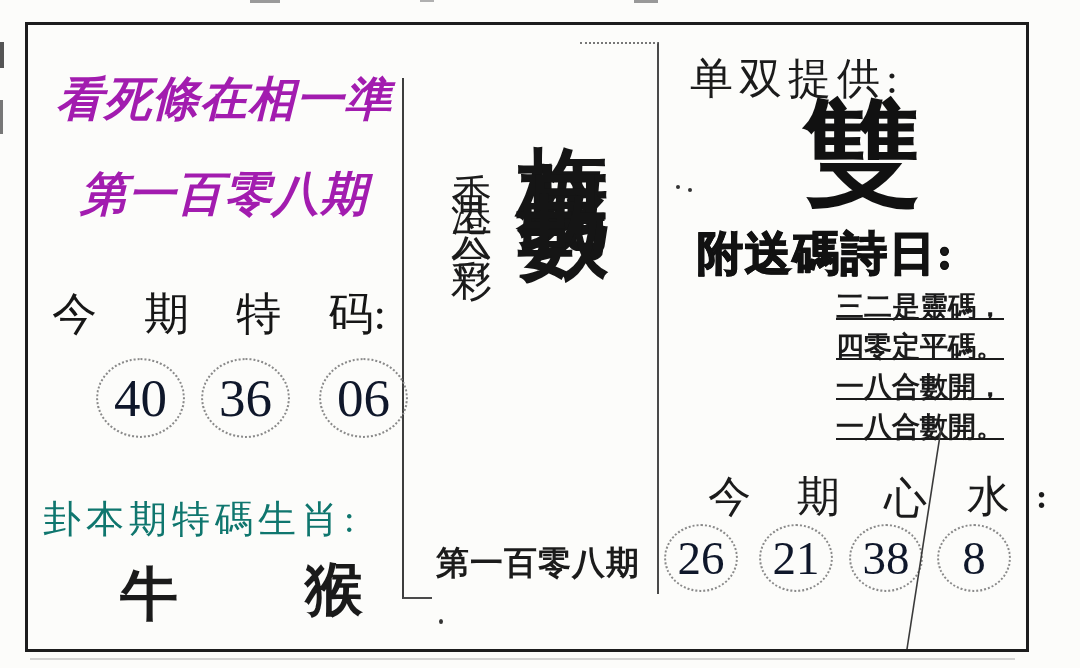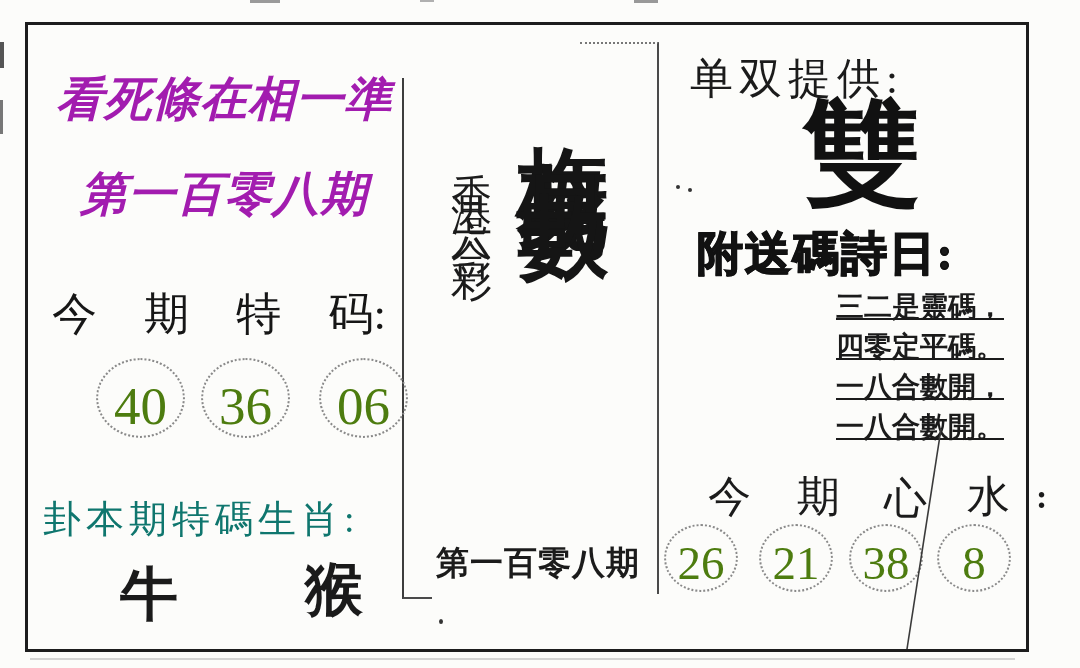--- a/index.html
+++ b/index.html
@@ -28,22 +28,22 @@
   .slogan{
     left:40px;width:368px;font-size:47px;font-weight:bold;
     letter-spacing:1px;text-align:center;white-space:nowrap;color:#a21caf;font-style:italic;
   }
   .label-row{
     left:52px;top:284px;width:334px;display:flex;justify-content:space-between;
     font-size:45px;color:#161616;
   }
   .circle{
     border:2px dotted #8a8a8a;border-radius:50%;
-    display:flex;align-items:flex-end;justify-content:center;
-    color:#4d7c0f;
+    display:flex;align-items:center;justify-content:center;
+    color:#0f172a;
   }
   .circle.big{width:85px;height:76px;top:358px;font-size:53px;}
   .circle.small{width:70px;height:64px;top:524px;font-size:47px;}
   .zodiac-label{
     left:43px;top:494px;font-size:38px;letter-spacing:5px;white-space:nowrap;color:#0f766e;
   }
   .zodiac{font-size:58px;font-weight:600;color:#1a1a1a;}
   .vert{writing-mode:vertical-rl;text-orientation:upright;white-space:nowrap;}
   .brand-vert{left:445px;top:140px;font-size:41px;letter-spacing:22px;font-weight:500;}
   .title-vert{

